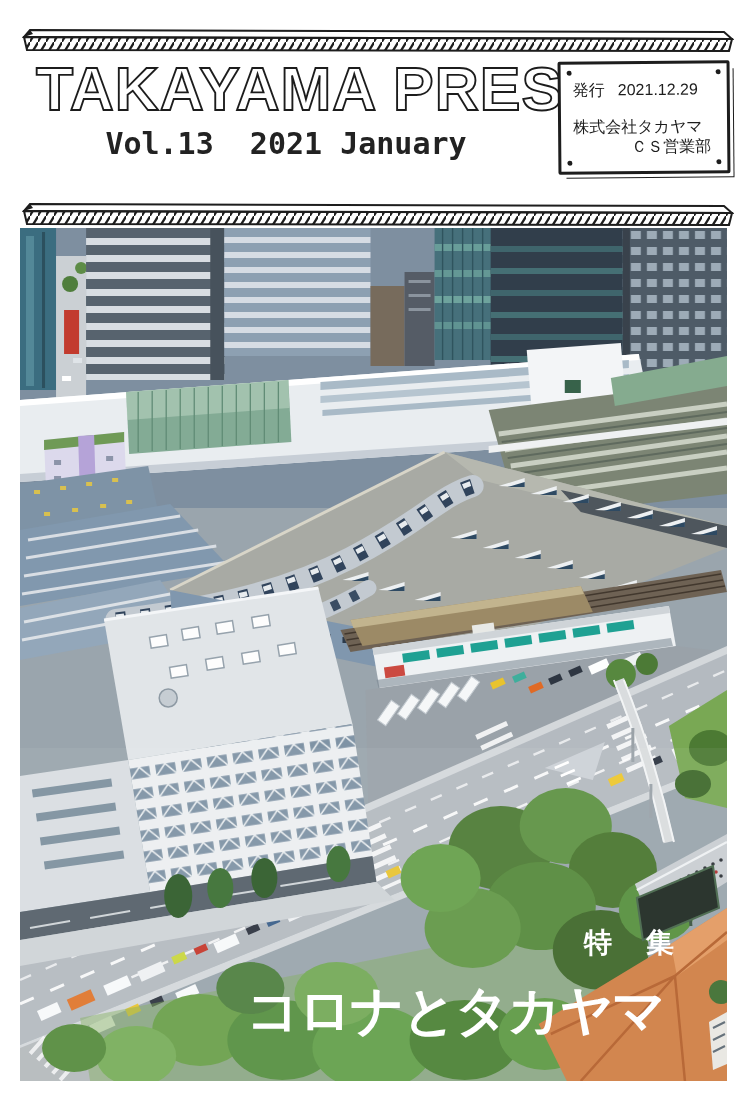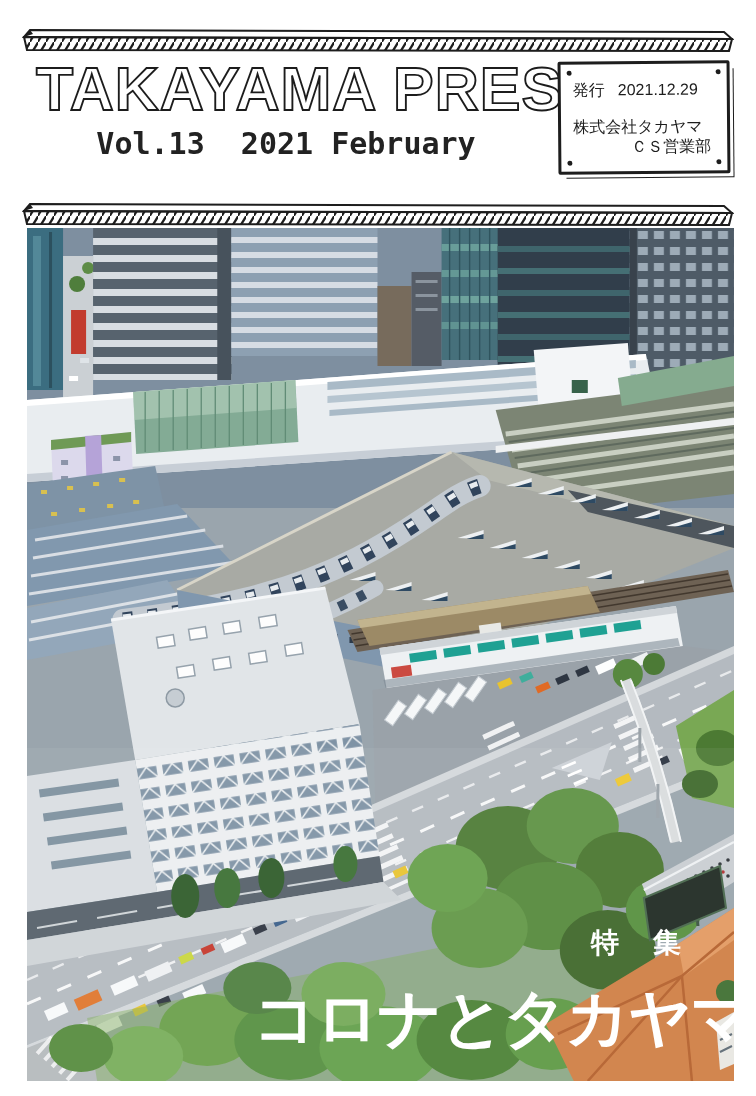--- a/index.html
+++ b/index.html
@@ -20,45 +20,45 @@
 
   .pub-box{position:relative;width:142px;border:3px solid #1d1d1d;border-radius:2px;margin-top:3px;margin-right:4px;padding:16px 12px 14px 12px;
     box-shadow:5px 5px 0 -2px #fff,6px 6px 0 -2px #1d1d1d;transform:rotate(-0.5deg);
     font-size:16px;line-height:1.25;background:#fff;}
   .pub-box .dot{position:absolute;width:5px;height:5px;border-radius:50%;background:#1d1d1d;}
   .dot-tl{left:6px;top:6px}.dot-tr{right:6px;top:6px}.dot-bl{left:6px;bottom:6px}.dot-br{right:6px;bottom:6px}
   .pub-row1{display:flex;gap:13px;margin-bottom:17px;white-space:nowrap;}
   .pub-company{white-space:nowrap;}
   .pub-dept{text-align:right;padding-right:4px;white-space:nowrap;}
 
-  .photo{position:relative;width:707px;height:853px;margin:6px 20px 0 27px;overflow:hidden;background:#404040;}
+  .photo{position:relative;width:707px;height:853px;margin:6px 20px 0 20px;overflow:hidden;background:#404040;}
   .photo svg.scene{position:absolute;left:0;top:0;width:100%;height:100%;}
   .feature-label{position:absolute;left:564px;top:696px;color:#fff;font-size:28px;font-weight:700;letter-spacing:3px;white-space:nowrap;}
-  .feature-title{position:absolute;left:226px;top:748px;color:#fff;font-size:63px;font-weight:700;letter-spacing:-2px;white-space:nowrap;}
+  .feature-title{position:absolute;left:226px;top:748px;color:#fff;font-size:53px;font-weight:700;letter-spacing:-2px;white-space:nowrap;}
 </style>
 </head>
 <body>
 
 <div class="page">
 
   <svg class="rule rule-top" viewBox="0 0 712 26" preserveAspectRatio="none">
     <defs>
       <pattern id="hatch1" patternUnits="userSpaceOnUse" width="8" height="14">
         <path d="M-1,15 L9,-1" stroke="#1d1d1d" stroke-width="2.4" fill="none"></path>
       </pattern>
     </defs>
     <polygon points="8,2 702,4 710,11 2,9" fill="#fff" stroke="#1d1d1d" stroke-width="2"></polygon>
     <polygon points="2,9 710,11 707,23 5,22" fill="url(#hatch1)" stroke="#1d1d1d" stroke-width="2"></polygon>
     <polygon points="2,9 8,2 11,6" fill="#1d1d1d"></polygon>
   </svg>
 
   <div class="masthead">
     <div class="title-col">
       <h1 class="title">TAKAYAMA PRESS</h1>
-      <div class="issue">Vol.13  2021 February</div>
+      <div class="issue">Vol.13  2021 January</div>
     </div>
     <div class="pub-box">
       <span class="dot dot-tl"></span>
       <span class="dot dot-tr"></span>
       <span class="dot dot-bl"></span>
       <span class="dot dot-br"></span>
       <div class="pub-row1">
         <span>発行</span>
         <span>2021.12.29</span>
       </div>

